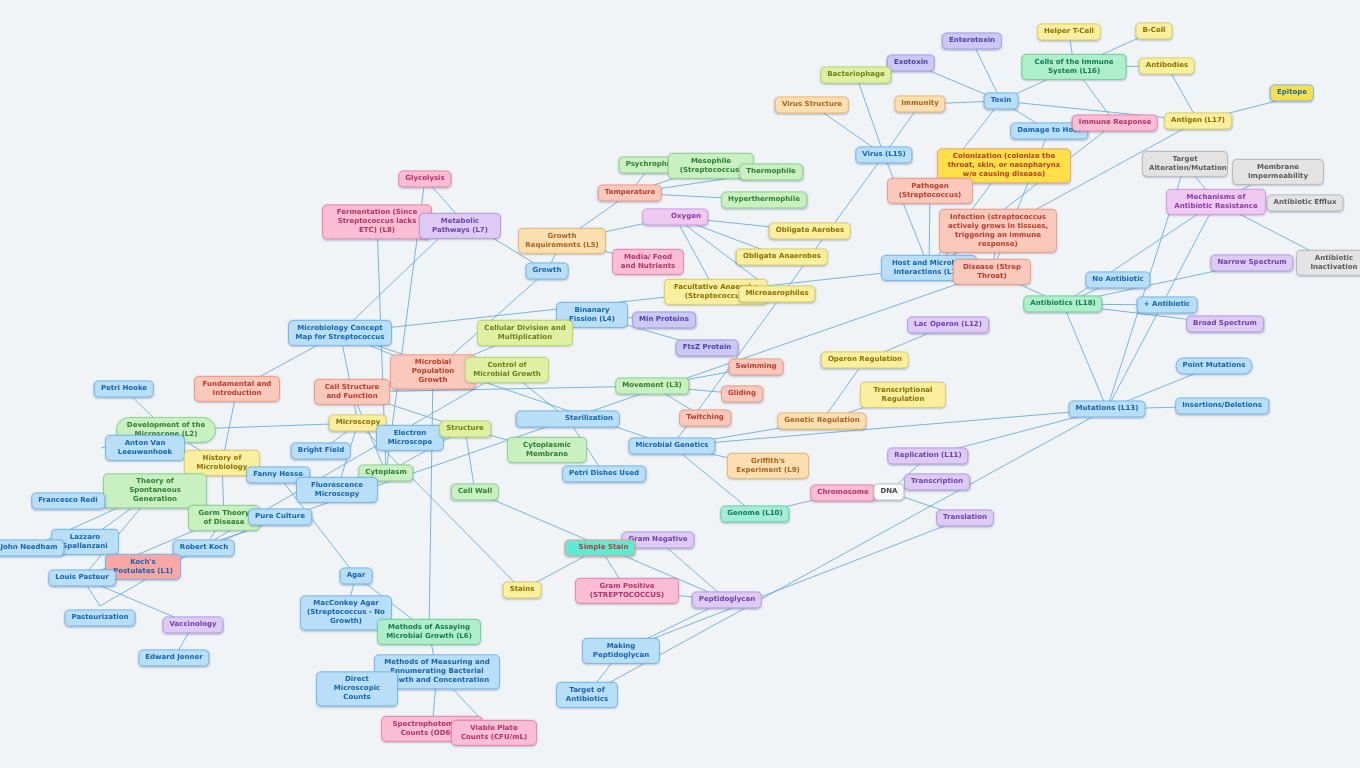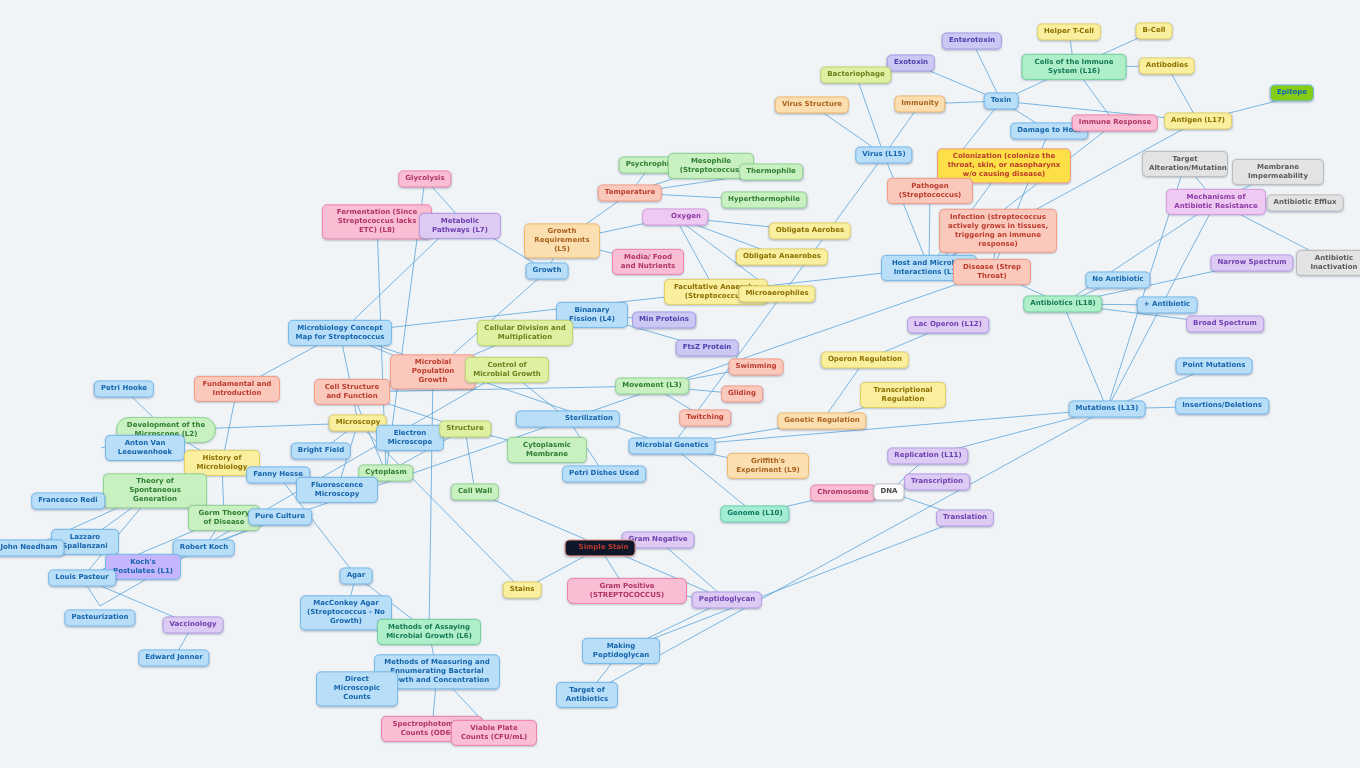--- a/index.html
+++ b/index.html
@@ -177,21 +177,21 @@
       <div class="node" style="left: 972px; top: 41px; white-space: nowrap; background: rgb(204, 200, 243); border-color: rgb(164, 157, 232); color: rgb(74, 63, 174);">Enterotoxin</div>
       <div class="node" style="left: 1069px; top: 32px; white-space: nowrap; background: rgb(250, 238, 159); border-color: rgb(227, 207, 98); color: rgb(138, 112, 0);">Helper T-Cell</div>
       <div class="node" style="left: 1154px; top: 31px; white-space: nowrap; background: rgb(250, 238, 159); border-color: rgb(227, 207, 98); color: rgb(138, 112, 0);">B-Cell</div>
       <div class="node" style="left: 911px; top: 63px; white-space: nowrap; background: rgb(204, 200, 243); border-color: rgb(164, 157, 232); color: rgb(74, 63, 174);">Exotoxin</div>
       <div class="node" style="left: 856px; top: 75px; white-space: nowrap; background: rgb(224, 240, 162); border-color: rgb(188, 217, 106); color: rgb(107, 127, 28);">Bacteriophage</div>
       <div class="node" style="left: 1074px; top: 67px; width: 105px; background: rgb(174, 238, 200); border-color: rgb(111, 212, 156); color: rgb(20, 122, 86);">Cells of the Immune System (L16)</div>
       <div class="node" style="left: 1167px; top: 66px; white-space: nowrap; background: rgb(250, 238, 159); border-color: rgb(227, 207, 98); color: rgb(138, 112, 0);">Antibodies</div>
       <div class="node" style="left: 812px; top: 105px; white-space: nowrap; background: rgb(251, 223, 176); border-color: rgb(242, 184, 106); color: rgb(169, 98, 31);">Virus Structure</div>
       <div class="node" style="left: 920px; top: 104px; white-space: nowrap; background: rgb(251, 223, 176); border-color: rgb(242, 184, 106); color: rgb(169, 98, 31);">Immunity</div>
       <div class="node" style="left: 1001px; top: 101px; white-space: nowrap; background: rgb(185, 222, 247); border-color: rgb(116, 185, 236); color: rgb(21, 101, 173);">Toxin</div>
-      <div class="node" style="left: 1292px; top: 93px; white-space: nowrap; background: #84cc16; border-color: rgb(116, 185, 236); color: rgb(21, 101, 173);">Epitope</div>
+      <div class="node" style="left: 1292px; top: 93px; white-space: nowrap; background: #fde047; border-color: rgb(116, 185, 236); color: rgb(21, 101, 173);">Epitope</div>
       <div class="node" style="left: 1049px; top: 131px; white-space: nowrap; background: rgb(185, 222, 247); border-color: rgb(116, 185, 236); color: rgb(21, 101, 173);">Damage to Host</div>
       <div class="node" style="left: 1115px; top: 123px; white-space: nowrap; background: rgb(249, 190, 212); border-color: rgb(242, 130, 171); color: rgb(177, 51, 104);">Immune Response</div>
       <div class="node" style="left: 1198px; top: 121px; white-space: nowrap; background: rgb(250, 238, 159); border-color: rgb(227, 207, 98); color: rgb(138, 112, 0);">Antigen (L17)</div>
       <div class="node" style="left: 884px; top: 155px; white-space: nowrap; background: rgb(185, 222, 247); border-color: rgb(116, 185, 236); color: rgb(21, 101, 173);">Virus (L15)</div>
       <div class="node" style="left: 1004px; top: 166px; width: 134px; background: #fde047; border-color: rgb(244, 154, 133); color: rgb(187, 59, 45);">Colonization (colonize the throat, skin, or nasopharynx w/o causing disease)</div>
       <div class="node" style="left: 1185px; top: 164px; width: 86px; background: rgb(227, 227, 228); border-color: rgb(188, 188, 190); color: rgb(90, 90, 92);">Target Alteration/Mutation</div>
       <div class="node" style="left: 1278px; top: 172px; width: 92px; background: rgb(227, 227, 228); border-color: rgb(188, 188, 190); color: rgb(90, 90, 92);">Membrane Impermeability</div>
       <div class="node" style="left: 651px; top: 165px; white-space: nowrap; background: rgb(200, 240, 192); border-color: rgb(143, 212, 143); color: rgb(46, 125, 50);">Psychrophile</div>
       <div class="node" style="left: 711px; top: 166px; width: 86px; background: rgb(200, 240, 192); border-color: rgb(143, 212, 143); color: rgb(46, 125, 50);">Mesophile (Streptococcus)</div>
       <div class="node" style="left: 771px; top: 172px; white-space: nowrap; background: rgb(200, 240, 192); border-color: rgb(143, 212, 143); color: rgb(46, 125, 50);">Thermophile</div>
@@ -199,42 +199,42 @@
       <div class="node" style="left: 764px; top: 200px; white-space: nowrap; background: rgb(200, 240, 192); border-color: rgb(143, 212, 143); color: rgb(46, 125, 50);">Hyperthermophile</div>
       <div class="node" style="left: 930px; top: 191px; width: 86px; background: rgb(251, 201, 188); border-color: rgb(244, 154, 133); color: rgb(187, 59, 45);">Pathogen (Streptococcus)</div>
       <div class="node" style="left: 1216px; top: 202px; width: 100px; background: rgb(238, 201, 242); border-color: rgb(217, 154, 226); color: rgb(142, 56, 166);">Mechanisms of Antibiotic Resistance</div>
       <div class="node" style="left: 1305px; top: 203px; white-space: nowrap; background: rgb(227, 227, 228); border-color: rgb(188, 188, 190); color: rgb(90, 90, 92);">Antibiotic Efflux</div>
       <div class="node" style="left: 425px; top: 179px; white-space: nowrap; background: rgb(249, 190, 212); border-color: rgb(242, 130, 171); color: rgb(177, 51, 104);">Glycolysis</div>
       <div class="node" style="left: 377px; top: 222px; width: 110px; background: rgb(249, 190, 212); border-color: rgb(242, 130, 171); color: rgb(177, 51, 104);">Fermentation (Since Streptococcus lacks ETC) (L8)</div>
       <div class="node" style="left: 460px; top: 218px; width: 82px; background: rgb(221, 203, 244); border-color: rgb(183, 154, 230); color: rgb(109, 63, 176); margin-top: 8px;">Metabolic Pathways (L7)</div>
       <div class="node" style="left: 675px; top: 217px; white-space: nowrap; background: rgb(238, 201, 242); border-color: rgb(217, 154, 226); color: rgb(142, 56, 166); padding-left: 28px;">Oxygen</div>
       <div class="node" style="left: 998px; top: 231px; width: 118px; background: rgb(251, 201, 188); border-color: rgb(244, 154, 133); color: rgb(187, 59, 45);">Infection (streptococcus actively grows in tissues, triggering an immune response)</div>
       <div class="node" style="left: 810px; top: 231px; white-space: nowrap; background: rgb(250, 238, 159); border-color: rgb(227, 207, 98); color: rgb(138, 112, 0);">Obligate Aerobes</div>
-      <div class="node" style="left: 562px; top: 241px; width: 76px; background: rgb(251, 223, 176); border-color: rgb(242, 184, 106); color: rgb(169, 98, 31);">Growth Requirements (L5)</div>
+      <div class="node" style="left: 562px; top: 241px; width: 88px; background: rgb(251, 223, 176); border-color: rgb(242, 184, 106); color: rgb(169, 98, 31);">Growth Requirements (L5)</div>
       <div class="node" style="left: 782px; top: 257px; white-space: nowrap; background: rgb(250, 238, 159); border-color: rgb(227, 207, 98); color: rgb(138, 112, 0);">Obligate Anaerobes</div>
       <div class="node" style="left: 648px; top: 262px; width: 72px; background: rgb(249, 190, 212); border-color: rgb(242, 130, 171); color: rgb(177, 51, 104);">Media/ Food and Nutrients</div>
       <div class="node" style="left: 929px; top: 268px; width: 96px; background: rgb(185, 222, 247); border-color: rgb(116, 185, 236); color: rgb(21, 101, 173);">Host and Microbial Interactions (L14)</div>
       <div class="node" style="left: 992px; top: 272px; width: 78px; background: rgb(251, 201, 188); border-color: rgb(244, 154, 133); color: rgb(187, 59, 45);">Disease (Strep Throat)</div>
       <div class="node" style="left: 547px; top: 271px; white-space: nowrap; background: rgb(185, 222, 247); border-color: rgb(116, 185, 236); color: rgb(21, 101, 173);">Growth</div>
       <div class="node" style="left: 1334px; top: 263px; width: 76px; background: rgb(227, 227, 228); border-color: rgb(188, 188, 190); color: rgb(90, 90, 92);">Antibiotic Inactivation</div>
       <div class="node" style="left: 1252px; top: 263px; white-space: nowrap; background: rgb(221, 203, 244); border-color: rgb(183, 154, 230); color: rgb(109, 63, 176);">Narrow Spectrum</div>
       <div class="node" style="left: 1118px; top: 280px; white-space: nowrap; background: rgb(185, 222, 247); border-color: rgb(116, 185, 236); color: rgb(21, 101, 173);">No Antibiotic</div>
       <div class="node" style="left: 716px; top: 292px; width: 104px; background: rgb(250, 238, 159); border-color: rgb(227, 207, 98); color: rgb(138, 112, 0);">Facultative Anaerobe (Streptococcus)</div>
       <div class="node" style="left: 777px; top: 294px; white-space: nowrap; background: rgb(250, 238, 159); border-color: rgb(227, 207, 98); color: rgb(138, 112, 0);">Microaerophiles</div>
       <div class="node" style="left: 1063px; top: 304px; white-space: nowrap; background: rgb(174, 238, 200); border-color: rgb(111, 212, 156); color: rgb(20, 122, 86);">Antibiotics (L18)</div>
       <div class="node" style="left: 1167px; top: 305px; white-space: nowrap; background: rgb(185, 222, 247); border-color: rgb(116, 185, 236); color: rgb(21, 101, 173);">+ Antibiotic</div>
       <div class="node" style="left: 1225px; top: 324px; white-space: nowrap; background: rgb(221, 203, 244); border-color: rgb(183, 154, 230); color: rgb(109, 63, 176);">Broad Spectrum</div>
       <div class="node" style="left: 592px; top: 315px; width: 72px; background: rgb(185, 222, 247); border-color: rgb(116, 185, 236); color: rgb(21, 101, 173);">Binanary Fission (L4)</div>
       <div class="node" style="left: 664px; top: 320px; white-space: nowrap; background: rgb(204, 200, 243); border-color: rgb(164, 157, 232); color: rgb(74, 63, 174);">Min Proteins</div>
       <div class="node" style="left: 340px; top: 333px; width: 104px; background: rgb(185, 222, 247); border-color: rgb(116, 185, 236); color: rgb(21, 101, 173);">Microbiology Concept Map for Streptococcus</div>
       <div class="node" style="left: 525px; top: 333px; width: 96px; background: rgb(224, 240, 162); border-color: rgb(188, 217, 106); color: rgb(107, 127, 28);">Cellular Division and Multiplication</div>
       <div class="node" style="left: 948px; top: 325px; white-space: nowrap; background: rgb(221, 203, 244); border-color: rgb(183, 154, 230); color: rgb(109, 63, 176);">Lac Operon (L12)</div>
       <div class="node" style="left: 707px; top: 348px; white-space: nowrap; background: rgb(204, 200, 243); border-color: rgb(164, 157, 232); color: rgb(74, 63, 174);">FtsZ Protein</div>
       <div class="node" style="left: 865px; top: 360px; white-space: nowrap; background: rgb(250, 238, 159); border-color: rgb(227, 207, 98); color: rgb(138, 112, 0);">Operon Regulation</div>
-      <div class="node" style="left: 1214px; top: 366px; white-space: nowrap; background: rgb(185, 222, 247); border-color: rgb(116, 185, 236); color: rgb(21, 101, 173);">Point Mutations</div>
+      <div class="node" style="left: 1214px; top: 366px; white-space: nowrap; background: rgb(185, 222, 247); border-color: rgb(116, 185, 236); color: rgb(21, 101, 173); border-radius: 8px;">Point Mutations</div>
       <div class="node" style="left: 433px; top: 372px; width: 86px; background: rgb(251, 201, 188); border-color: rgb(244, 154, 133); color: rgb(187, 59, 45);">Microbial Population Growth</div>
       <div class="node" style="left: 507px; top: 370px; width: 84px; background: rgb(224, 240, 162); border-color: rgb(188, 217, 106); color: rgb(107, 127, 28);">Control of Microbial Growth</div>
       <div class="node" style="left: 756px; top: 367px; white-space: nowrap; background: rgb(251, 201, 188); border-color: rgb(244, 154, 133); color: rgb(187, 59, 45);">Swimming</div>
       <div class="node" style="left: 652px; top: 386px; white-space: nowrap; background: rgb(200, 240, 192); border-color: rgb(143, 212, 143); color: rgb(46, 125, 50);">Movement (L3)</div>
       <div class="node" style="left: 237px; top: 389px; width: 86px; background: rgb(251, 201, 188); border-color: rgb(244, 154, 133); color: rgb(187, 59, 45);">Fundamental and Introduction</div>
       <div class="node" style="left: 124px; top: 389px; white-space: nowrap; background: rgb(185, 222, 247); border-color: rgb(116, 185, 236); color: rgb(21, 101, 173);">Petri Hooke</div>
       <div class="node" style="left: 742px; top: 394px; white-space: nowrap; background: rgb(251, 201, 188); border-color: rgb(244, 154, 133); color: rgb(187, 59, 45);">Gliding</div>
       <div class="node" style="left: 903px; top: 395px; width: 86px; background: rgb(250, 238, 159); border-color: rgb(227, 207, 98); color: rgb(138, 112, 0);">Transcriptional Regulation</div>
       <div class="node" style="left: 352px; top: 392px; width: 76px; background: rgb(251, 201, 188); border-color: rgb(244, 154, 133); color: rgb(187, 59, 45);">Cell Structure and Function</div>
       <div class="node" style="left: 822px; top: 421px; white-space: nowrap; background: rgb(251, 223, 176); border-color: rgb(242, 184, 106); color: rgb(169, 98, 31);">Genetic Regulation</div>
@@ -264,24 +264,24 @@
       <div class="node" style="left: 475px; top: 492px; white-space: nowrap; background: rgb(200, 240, 192); border-color: rgb(143, 212, 143); color: rgb(46, 125, 50);">Cell Wall</div>
       <div class="node" style="left: 68px; top: 501px; white-space: nowrap; background: rgb(185, 222, 247); border-color: rgb(116, 185, 236); color: rgb(21, 101, 173);">Francesco Redi</div>
       <div class="node" style="left: 755px; top: 514px; white-space: nowrap; background: rgb(165, 236, 212); border-color: rgb(98, 211, 171); color: rgb(11, 122, 94);">Genome (L10)</div>
       <div class="node" style="left: 965px; top: 518px; white-space: nowrap; background: rgb(221, 203, 244); border-color: rgb(183, 154, 230); color: rgb(109, 63, 176);">Translation</div>
       <div class="node" style="left: 224px; top: 518px; width: 72px; background: rgb(200, 240, 192); border-color: rgb(143, 212, 143); color: rgb(46, 125, 50);">Germ Theory of Disease</div>
       <div class="node" style="left: 280px; top: 517px; white-space: nowrap; background: rgb(185, 222, 247); border-color: rgb(116, 185, 236); color: rgb(21, 101, 173);">Pure Culture</div>
       <div class="node" style="left: 85px; top: 542px; width: 68px; background: rgb(185, 222, 247); border-color: rgb(116, 185, 236); color: rgb(21, 101, 173);">Lazzaro Spallanzani</div>
       <div class="node" style="left: 29px; top: 548px; white-space: nowrap; background: rgb(185, 222, 247); border-color: rgb(116, 185, 236); color: rgb(21, 101, 173);">John Needham</div>
       <div class="node" style="left: 204px; top: 548px; white-space: nowrap; background: rgb(185, 222, 247); border-color: rgb(116, 185, 236); color: rgb(21, 101, 173);">Robert Koch</div>
       <div class="node" style="left: 658px; top: 540px; white-space: nowrap; background: rgb(221, 203, 244); border-color: rgb(183, 154, 230); color: rgb(109, 63, 176);">Gram Negative</div>
-      <div class="node" style="left: 600px; top: 548px; white-space: nowrap; background: #0f172a; border-color: rgb(244, 154, 133); color: rgb(187, 59, 45); padding-left: 13px;">Simple Stain</div>
-      <div class="node" style="left: 143px; top: 567px; width: 76px; background: #c4b5fd; border-color: rgb(116, 185, 236); color: rgb(21, 101, 173);">Koch's Postulates (L1)</div>
+      <div class="node" style="left: 600px; top: 548px; white-space: nowrap; background: #5eead4; border-color: rgb(244, 154, 133); color: rgb(187, 59, 45); padding-left: 13px;">Simple Stain</div>
+      <div class="node" style="left: 143px; top: 567px; width: 76px; background: #fca5a5; border-color: rgb(116, 185, 236); color: rgb(21, 101, 173);">Koch's Postulates (L1)</div>
       <div class="node" style="left: 82px; top: 578px; white-space: nowrap; background: rgb(185, 222, 247); border-color: rgb(116, 185, 236); color: rgb(21, 101, 173);">Louis Pasteur</div>
-      <div class="node" style="left: 627px; top: 591px; width: 120px; background: rgb(249, 190, 212); border-color: rgb(242, 130, 171); color: rgb(177, 51, 104); border-radius: 6px;">Gram Positive (STREPTOCOCCUS)</div>
+      <div class="node" style="left: 627px; top: 591px; width: 104px; background: rgb(249, 190, 212); border-color: rgb(242, 130, 171); color: rgb(177, 51, 104);">Gram Positive (STREPTOCOCCUS)</div>
       <div class="node" style="left: 727px; top: 600px; white-space: nowrap; background: rgb(221, 203, 244); border-color: rgb(183, 154, 230); color: rgb(109, 63, 176);">Peptidoglycan</div>
       <div class="node" style="left: 356px; top: 576px; white-space: nowrap; background: rgb(185, 222, 247); border-color: rgb(116, 185, 236); color: rgb(21, 101, 173);">Agar</div>
       <div class="node" style="left: 522px; top: 590px; white-space: nowrap; background: rgb(250, 238, 159); border-color: rgb(227, 207, 98); color: rgb(138, 112, 0);">Stains</div>
       <div class="node" style="left: 100px; top: 606px; white-space: nowrap; background: rgb(185, 222, 247); border-color: rgb(116, 185, 236); color: rgb(21, 101, 173); margin-top: 12px;">Pasteurization</div>
       <div class="node" style="left: 346px; top: 613px; width: 92px; background: rgb(185, 222, 247); border-color: rgb(116, 185, 236); color: rgb(21, 101, 173);">MacConkey Agar (Streptococcus - No Growth)</div>
       <div class="node" style="left: 429px; top: 632px; width: 104px; background: rgb(174, 238, 200); border-color: rgb(111, 212, 156); color: rgb(20, 122, 86);">Methods of Assaying Microbial Growth (L6)</div>
       <div class="node" style="left: 193px; top: 625px; white-space: nowrap; background: rgb(221, 203, 244); border-color: rgb(183, 154, 230); color: rgb(109, 63, 176);">Vaccinology</div>
       <div class="node" style="left: 621px; top: 651px; width: 78px; background: rgb(185, 222, 247); border-color: rgb(116, 185, 236); color: rgb(21, 101, 173);">Making Peptidoglycan</div>
       <div class="node" style="left: 174px; top: 658px; white-space: nowrap; background: rgb(185, 222, 247); border-color: rgb(116, 185, 236); color: rgb(21, 101, 173);">Edward Jenner</div>
       <div class="node" style="left: 437px; top: 672px; width: 126px; background: rgb(185, 222, 247); border-color: rgb(116, 185, 236); color: rgb(21, 101, 173);">Methods of Measuring and Ennumerating Bacterial Growth and Concentration</div>

